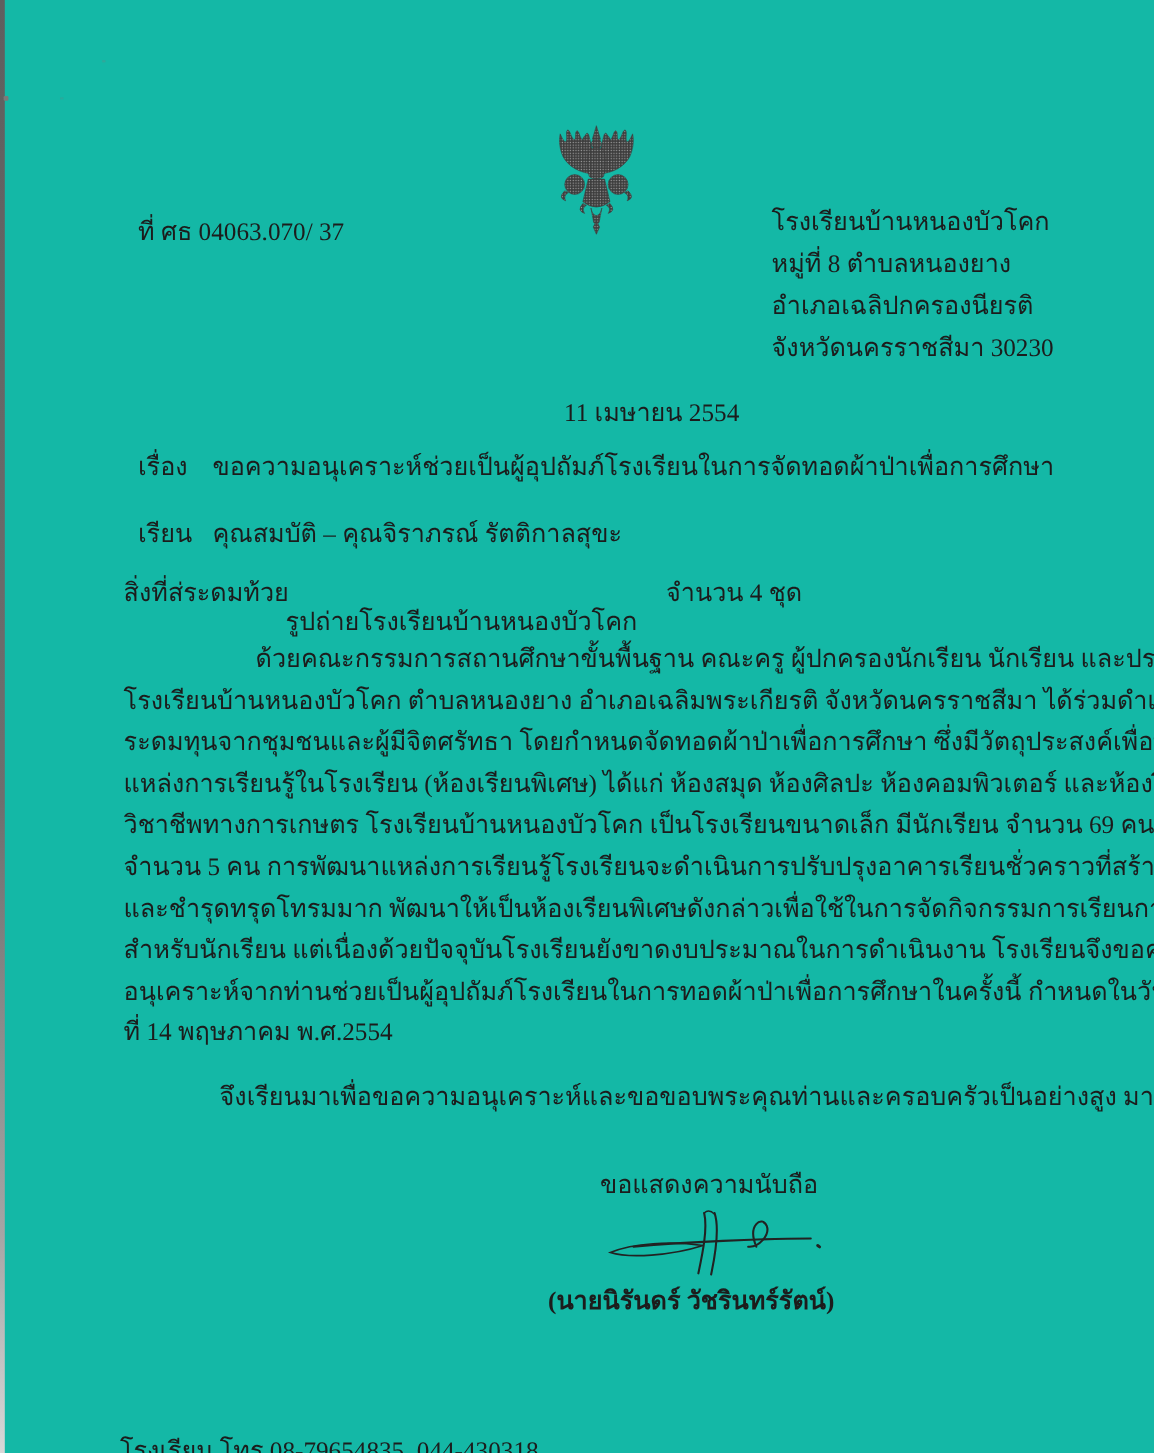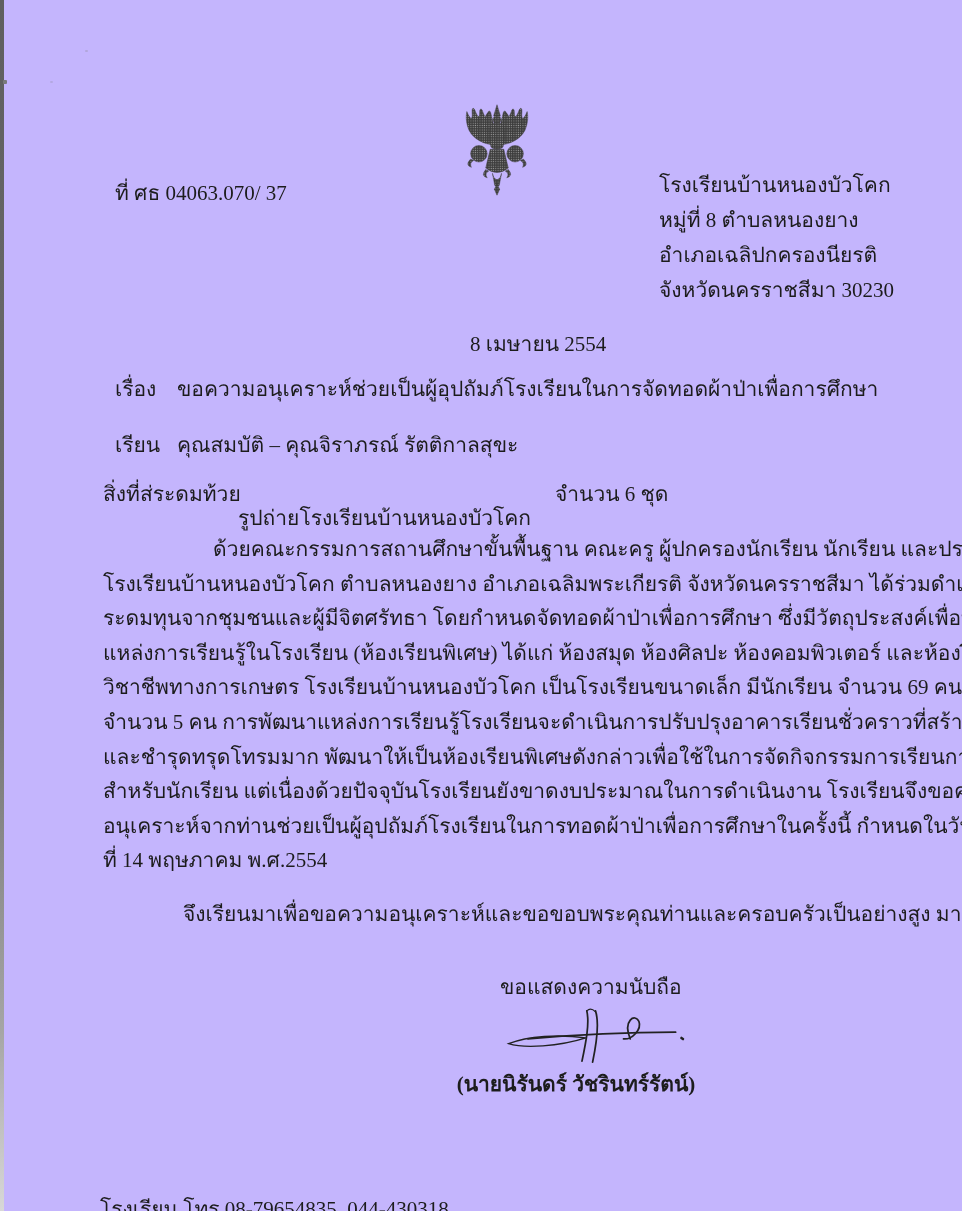--- a/index.html
+++ b/index.html
@@ -1,39 +1,39 @@
 <!DOCTYPE html>
 <html><head>
 <meta charset="utf-8">
 <style>
   html,body { margin:0; padding:0; background:#e8e8e8; }
   .page {
     position:relative;
     width:962px; height:1211px;
-    background:#c4b5fd;
+    background:#14b8a6;
     font-family:"Liberation Serif","DejaVu Serif",serif;
     color:#1c1c1c;
     font-size:21px;
     overflow:hidden;
     margin:0 auto;
   }
   .scan-edge {
     position:absolute; left:0; top:0; width:4px; height:100%;
     background:linear-gradient(to bottom,#5f5f5f 0%,#6e6e6e 55%,#a5a5a5 85%,#d8d8d8 100%);
   }
   .scan-speck { position:absolute; background:#7a7a7a; border-radius:1px; }
   .line { position:absolute; white-space:nowrap; }
   .label { display:inline-block; }
   .abs { position:absolute; white-space:nowrap; }
 
   .emblem { position:absolute; left:450px; top:104px; width:94px; height:98px; }
 
   .ref-no { left:115px; top:176px; }
 
-  .address-block { position:absolute; left:643px; top:168px;margin-left:16px; }
+  .address-block { position:absolute; left:643px; top:168px; }
   .address-line { line-height:35px; white-space:nowrap; }
 
   .date-line { left:470px; top:327px; }
 
   .subject-line { left:115px; top:372px; width:700px; }
   .subject-line .text { left:62px; top:0; }
 
   .recipient-line { left:115px; top:428px; width:700px; }
   .recipient-line .text { left:62px; top:0; }
 
@@ -107,36 +107,36 @@
 
   <div class="line ref-no">ที่ ศธ 04063.070/ 37</div>
 
   <div class="address-block">
       <div class="address-line">โรงเรียนบ้านหนองบัวโคก</div>
       <div class="address-line">หมู่ที่ 8  ตำบลหนองยาง</div>
       <div class="address-line">อำเภอเฉลิปกครองนียรติ</div>
       <div class="address-line">จังหวัดนครราชสีมา 30230</div>
     </div>
 
-  <div class="line date-line">8  เมษายน  2554</div>
+  <div class="line date-line">11  เมษายน  2554</div>
 
   <div class="line subject-line">
     <span class="label">เรื่อง</span>
     <span class="abs text">ขอความอนุเคราะห์ช่วยเป็นผู้อุปถัมภ์โรงเรียนในการจัดทอดผ้าป่าเพื่อการศึกษา</span>
   </div>
 
   <div class="line recipient-line">
     <span class="label">เรียน</span>
     <span class="abs text">คุณสมบัติ – คุณจิราภรณ์  รัตติกาลสุขะ</span>
   </div>
 
   <div class="line enclosure-line">
     <span class="label">สิ่งที่ส่ระดมท้วย</span>
     <span class="abs text">รูปถ่ายโรงเรียนบ้านหนองบัวโคก</span>
-    <span class="abs qty">จำนวน 6 ชุด</span>
+    <span class="abs qty">จำนวน 4 ชุด</span>
   </div>
 
   <div class="body-block">
       <div class="body-line">ด้วยคณะกรรมการสถานศึกษาขั้นพื้นฐาน  คณะครู  ผู้ปกครองนักเรียน นักเรียน และประชาชน</div>
       <div class="body-line">โรงเรียนบ้านหนองบัวโคก  ตำบลหนองยาง  อำเภอเฉลิมพระเกียรติ  จังหวัดนครราชสีมา  ได้ร่วมดำเนินการ</div>
       <div class="body-line">ระดมทุนจากชุมชนและผู้มีจิตศรัทธา  โดยกำหนดจัดทอดผ้าป่าเพื่อการศึกษา  ซึ่งมีวัตถุประสงค์เพื่อพัฒนา</div>
       <div class="body-line">แหล่งการเรียนรู้ในโรงเรียน (ห้องเรียนพิเศษ)  ได้แก่  ห้องสมุด  ห้องศิลปะ  ห้องคอมพิวเตอร์ และห้องฝึกทักษะ</div>
       <div class="body-line">วิชาชีพทางการเกษตร  โรงเรียนบ้านหนองบัวโคก เป็นโรงเรียนขนาดเล็ก  มีนักเรียน จำนวน  69  คน  ครู</div>
       <div class="body-line">จำนวน 5 คน  การพัฒนาแหล่งการเรียนรู้โรงเรียนจะดำเนินการปรับปรุงอาคารเรียนชั่วคราวที่สร้างมาหลายปี</div>
       <div class="body-line">และชำรุดทรุดโทรมมาก  พัฒนาให้เป็นห้องเรียนพิเศษดังกล่าวเพื่อใช้ในการจัดกิจกรรมการเรียนการสอน</div>

